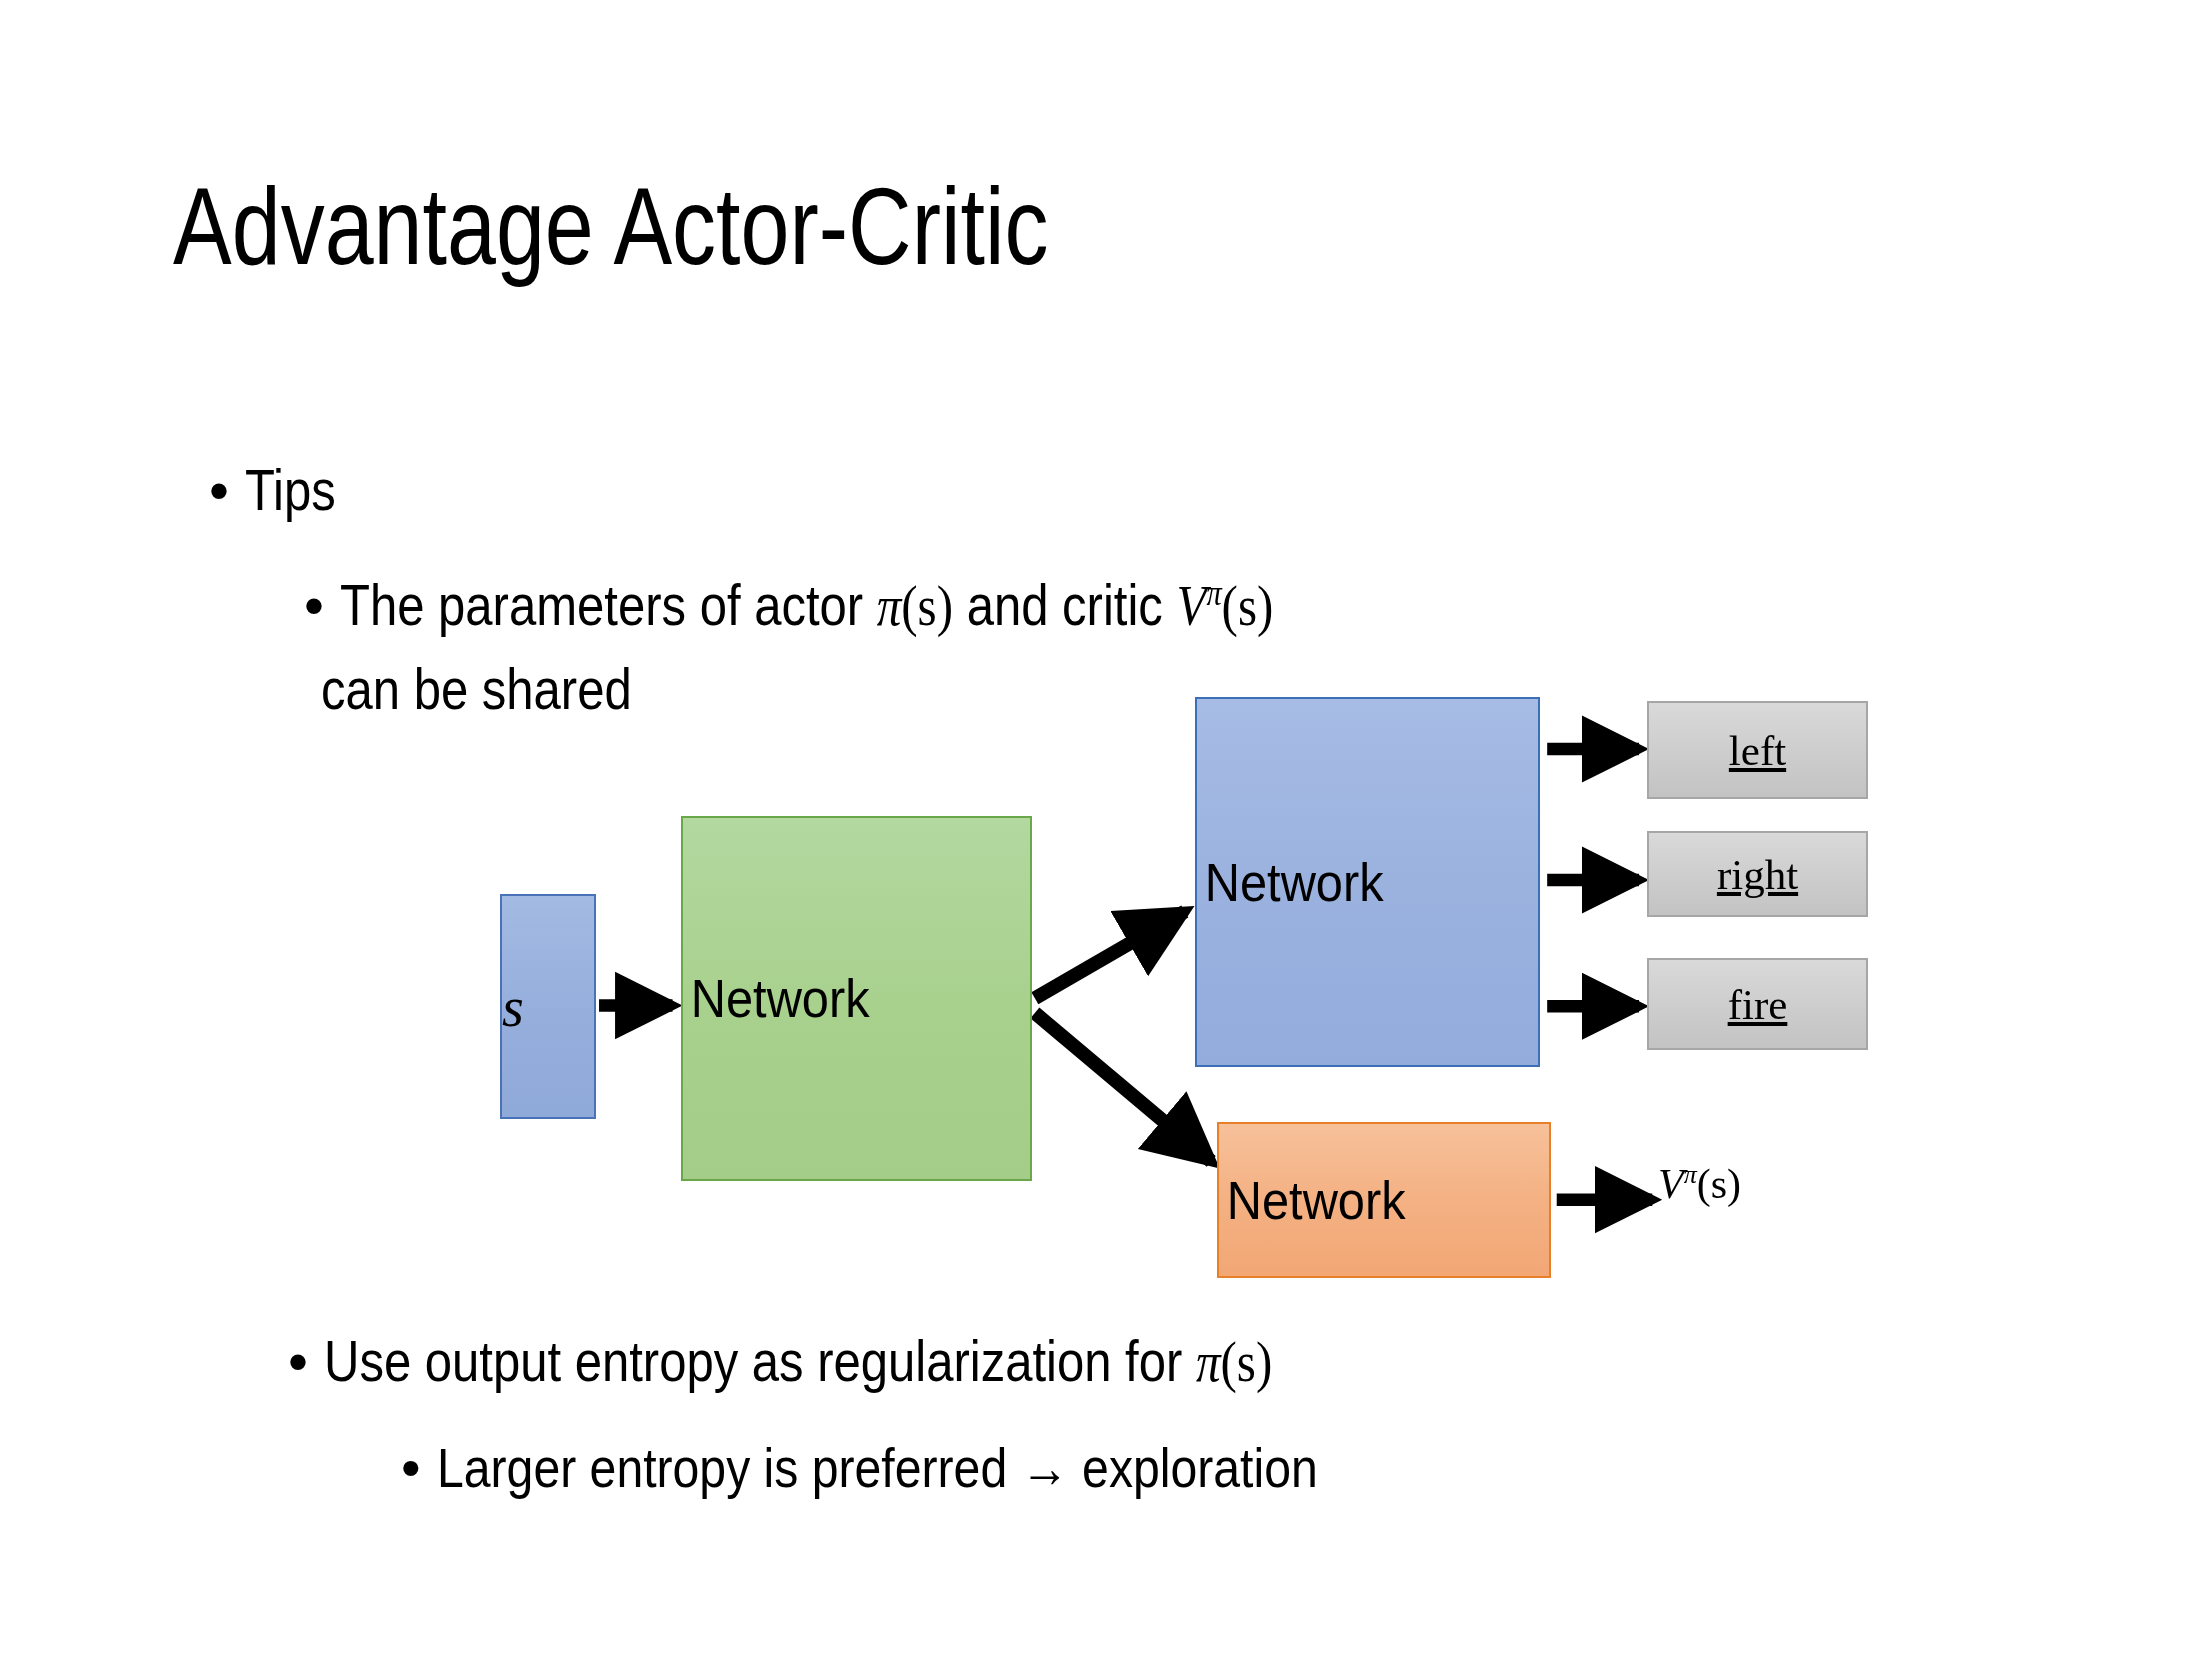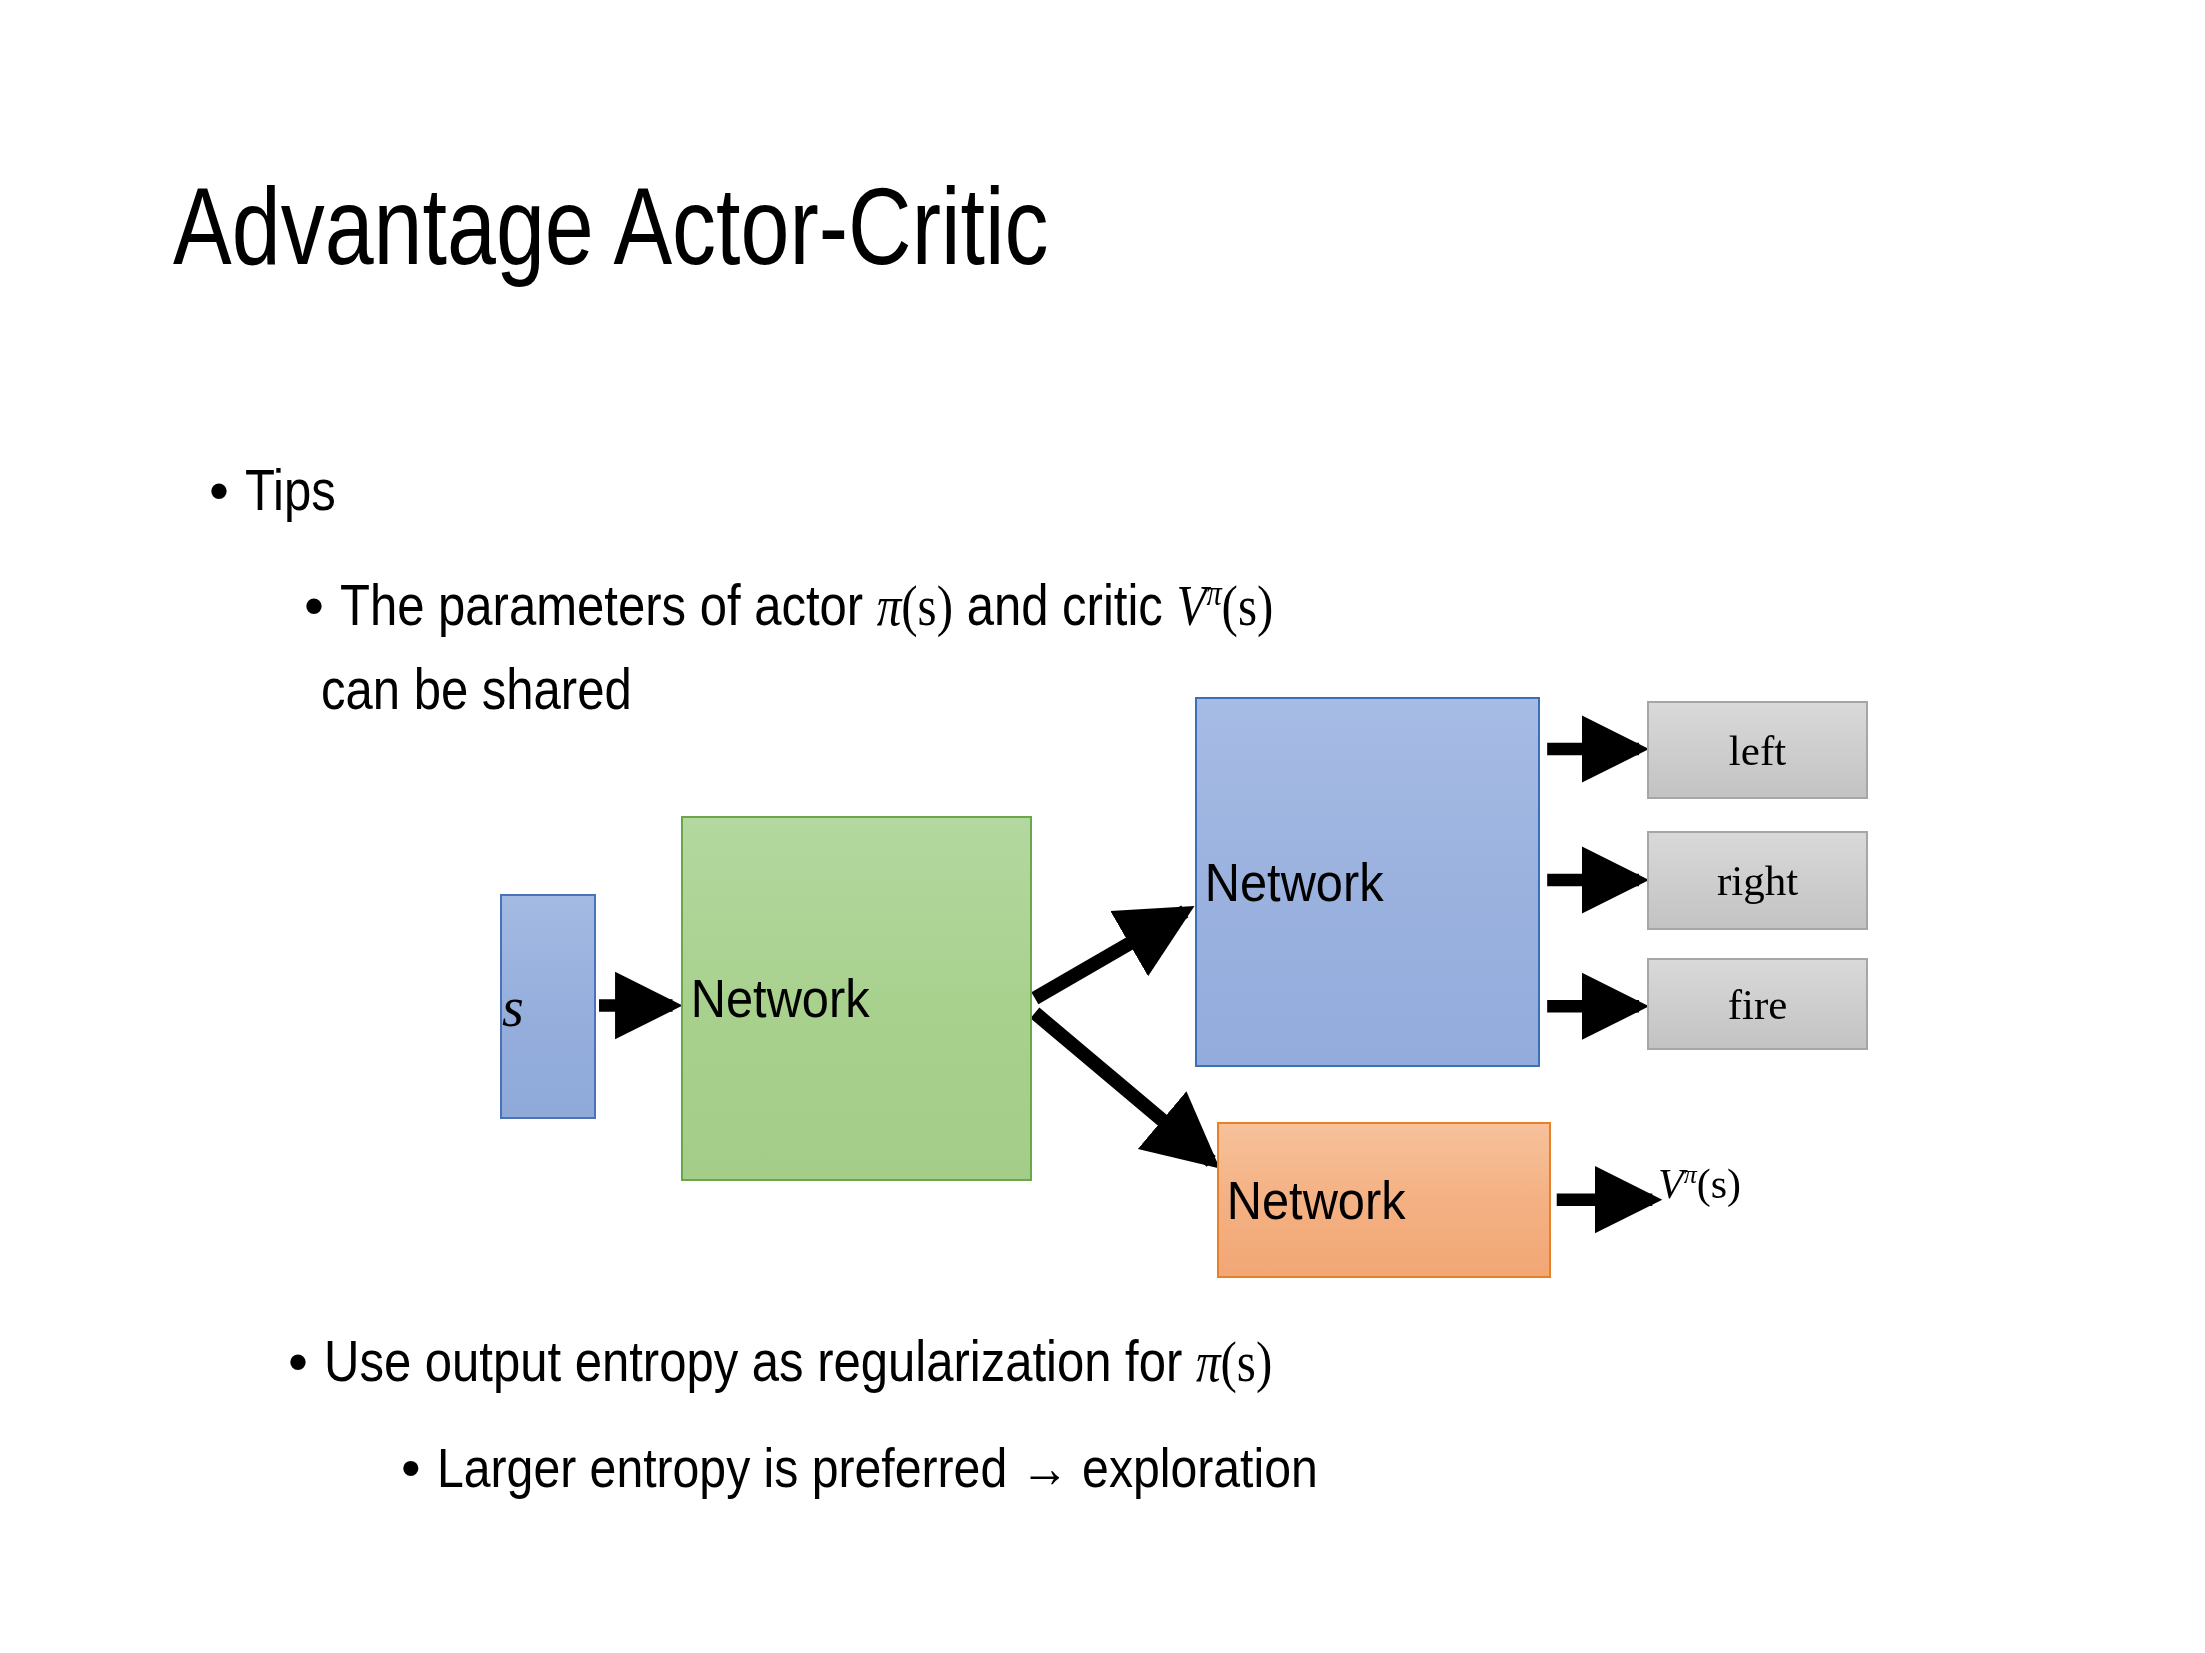--- a/index.html
+++ b/index.html
@@ -69,24 +69,24 @@
     background:linear-gradient(180deg,#f7c19a 0%,#f4b183 50%,#f2a775 100%);
     border:2.2px solid #e8802a;
   }
 
   .out-box{
     position:absolute;box-sizing:border-box;
     left:1647px;width:221px;
     background:linear-gradient(180deg,#d9d9d9 0%,#cfcfcf 45%,#c3c3c3 100%);
     border:2.2px solid #a6a6a6;
     display:flex;align-items:center;justify-content:center;
-    font-family:"Liberation Serif",serif;font-size:43px;color:#000;
+    font-family:"Liberation Serif",serif;font-size:43px;color:#000;text-decoration:underline;
   }
   #out-left{top:701px;height:98px;}
-  #out-right{top:831px;height:99px;text-align:center;}
+  #out-right{top:831px;height:86px;text-align:center;}
   #out-fire{top:958px;height:92px;}
 
   .vlabel{
     position:absolute;left:1658px;top:1160px;
     font-family:"Liberation Serif",serif;font-style:italic;
     font-size:42px;white-space:nowrap;
   }
 
   svg.arrows{position:absolute;left:0;top:0;width:2205px;height:1654px;
              pointer-events:none;}

